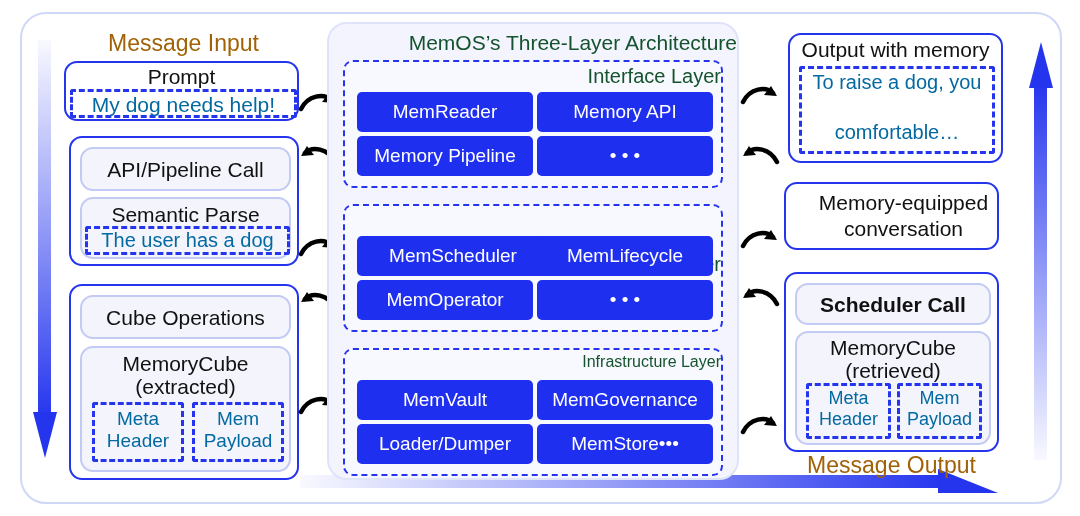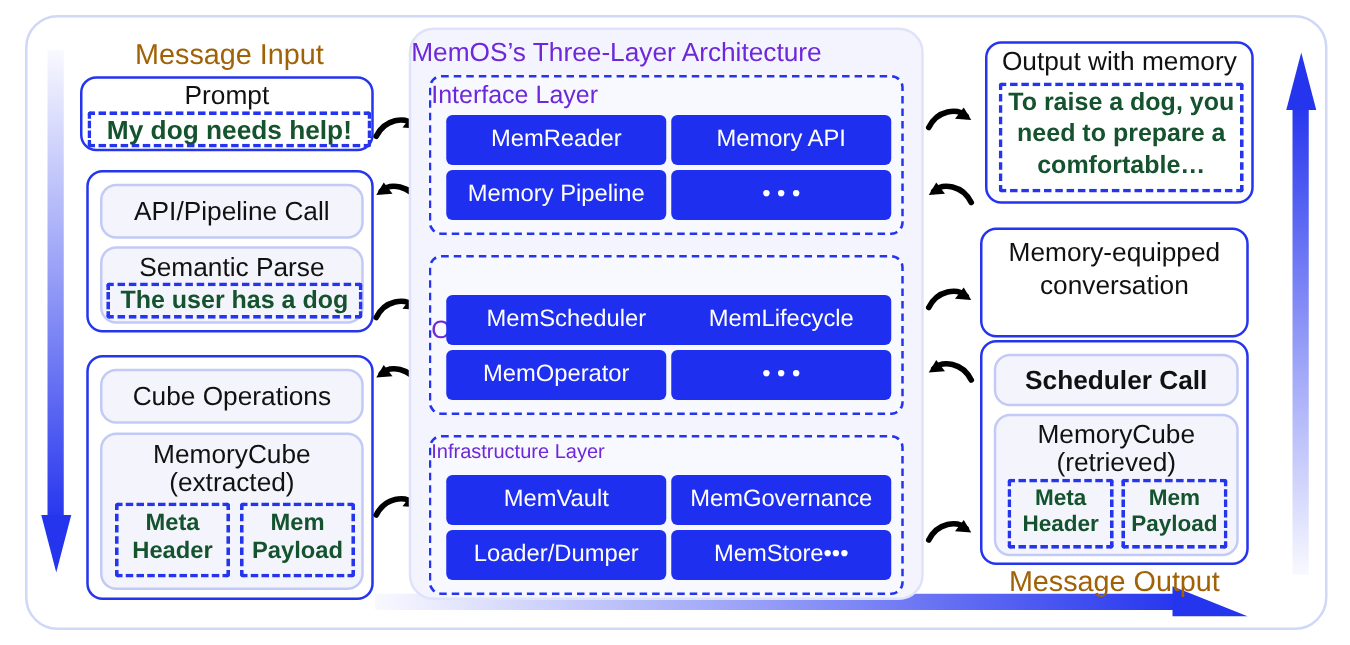--- a/index.html
+++ b/index.html
@@ -32,22 +32,22 @@
   .panel-mid   { left: 327px; top: 22px;  width: 412px; height: 458px;
                  background: #f3f4fd; border: 2px solid #dfe3fa; }
   .panel-right { left: 784px; top: 24px;  width: 224px; height: 456px; }
 
   
   .title-black {
     position: absolute; text-align: center;
     color: #a16207; font-size: 23px; white-space: nowrap;
   }
   .title-blue {
-    position: absolute; text-align: left; width: 100%;
-    color: #6d28d9; font-size: 21px; white-space: nowrap;
+    position: absolute; text-align: right; width: 100%;
+    color: #14532d; font-size: 21px; white-space: nowrap;
   }
 
   
   .box-solid {            
     position: absolute;
     border: 2.5px solid #2535ee;
     border-radius: 13px;
     background: #ffffff;
   }
   .box-soft {             
@@ -77,21 +77,21 @@
     font-size: 19px;
     white-space: nowrap;
   }
 
   .lbl {
     position: absolute; width: 100%; text-align: center;
     color: #111111; white-space: nowrap;
   }
   .lbl-blue {
     position: absolute; width: 100%; text-align: center;
-    color: #14532d; white-space: nowrap; font-weight: bold;
+    color: #0369a1; white-space: nowrap;
   }
 
   .curve-arrow { position: absolute; width: 40px; height: 34px; }
 </style>
 </head>
 <body>
 
 <div class="canvas">
 
   <div class="outer-frame"></div>
@@ -244,26 +244,25 @@
     <path d="M3 24 C10 10, 26 8, 33 15" stroke="#000" stroke-width="4.5" fill="none" stroke-linecap="round"></path>
     <polygon points="37,18 24,17 31,8" fill="#000"></polygon>
   </svg>
 
   <div class="panel panel-right">
 
     <div class="box-solid" style="left:4px; top:9px; width:215px; height:130px;">
       <div class="lbl" style="top:3px; font-size:21px;">Output with memory</div>
       <div class="box-dashed" style="left:9px; top:31px; width:196px; height:88px;">
         <div class="lbl-blue" style="top:2px; font-size:20px;">To raise a dog, you</div>
-        <div class="lbl-blue" style="top:27px; font-size:20px;">need to prepare a</div>
         <div class="lbl-blue" style="top:52px; font-size:20px;">comfortable…</div>
       </div>
     </div>
 
-    <div class="box-solid" style="left:0px; top:158px; width:215px; height:88px;">
+    <div class="box-solid" style="left:0px; top:158px; width:215px; height:68px;padding-left:12px;">
       <div class="lbl" style="top:7px; font-size:21px;">Memory-equipped</div>
       <div class="lbl" style="top:33px; font-size:21px;">conversation</div>
     </div>
 
     <div class="box-solid" style="left:0px; top:248px; width:215px; height:180px;">
       <div class="box-soft" style="left:9px; top:9px; width:196px; height:42px;font-weight:bold;">
         <div class="lbl" style="top:8px; font-size:21px;">Scheduler Call</div>
       </div>
       <div class="box-soft" style="left:9px; top:57px; width:196px; height:114px;">
         <div class="lbl" style="top:3px; font-size:21px;">MemoryCube</div>

